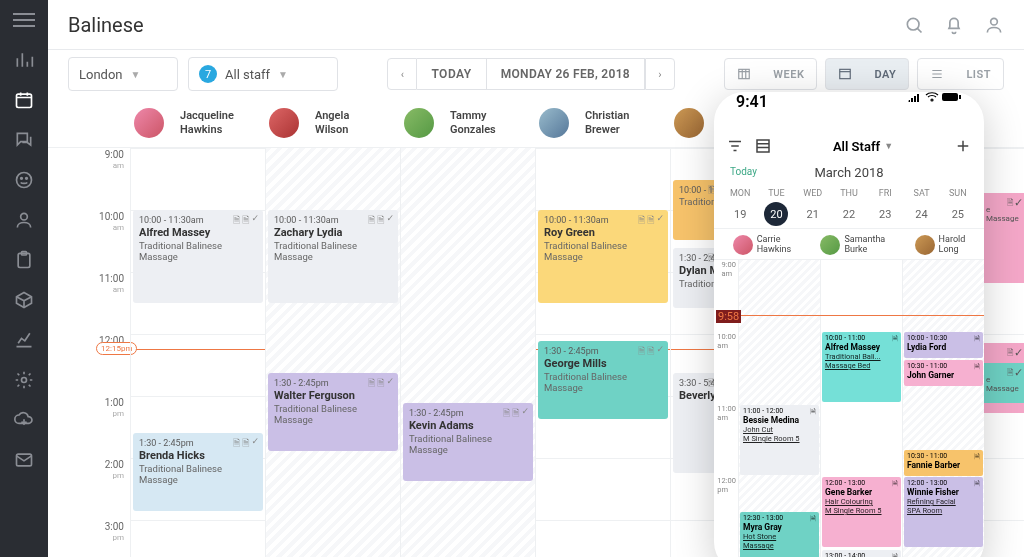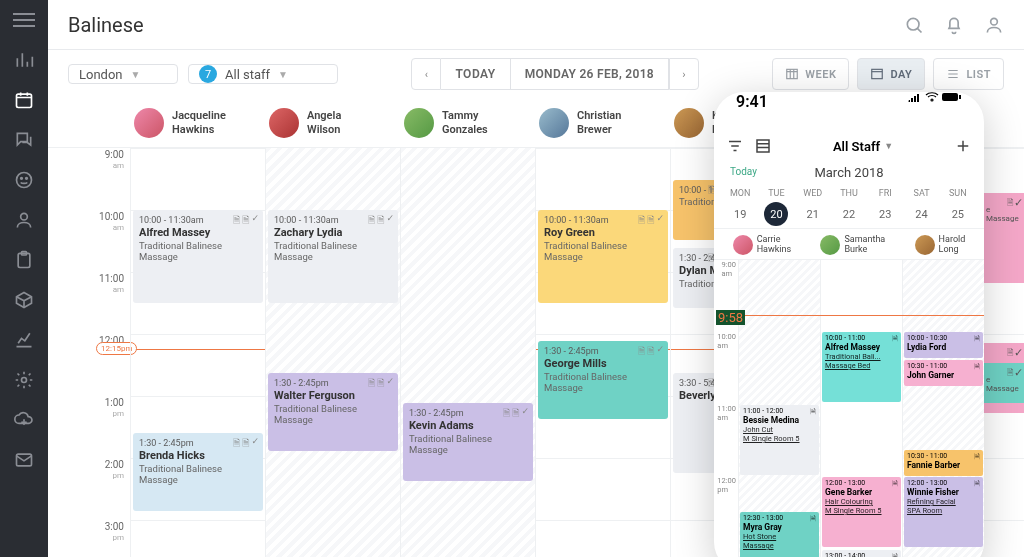--- a/index.html
+++ b/index.html
@@ -10,35 +10,35 @@
 .side-rail .rail-item svg { width: 20px; height: 20px; }
 .hamburger-lines { width: 22px; height: 14px; display: flex; flex-direction: column; justify-content: space-between; }
 .hamburger-lines span { height: 2px; background: #8a8d94; }
 .main { flex: 1; display: flex; flex-direction: column; position: relative; }
 .topbar { height: 50px; padding: 0 20px; display: flex; align-items: center; justify-content: space-between; border-bottom: 1px solid #e8eaed; }
 .topbar h1 { font-weight: 400; font-size: 20px; color: #333; }
 .topbar-icons { display: flex; gap: 20px; color: #9aa0a6; }
 .topbar-icons svg { width: 20px; height: 20px; cursor: pointer; }
 .toolbar { height: 48px; display: flex; align-items: center; justify-content: space-between; padding: 0 20px; }
 .toolbar-left { display: flex; gap: 10px; align-items: center; }
-.dropdown { height: 20px; border: 1px solid #e0e2e6; border-radius: 4px; display: flex; align-items: center; padding: 0 10px; font-size: 13px; color: #555; gap: 8px; cursor: pointer; }
+.dropdown { height: 34px; border: 1px solid #e0e2e6; border-radius: 4px; display: flex; align-items: center; padding: 0 10px; font-size: 13px; color: #555; gap: 8px; cursor: pointer; }
 .dropdown .chev { color: #aaa; font-size: 10px; }
 .badge-num { background: #2aa8e0; color: #fff; border-radius: 50%; width: 18px; height: 18px; font-size: 11px; display: flex; align-items: center; justify-content: center; }
 .toolbar-center { display: flex; align-items: center; gap: 0; }
 .nav-arrow { width: 30px; height: 32px; border: 1px solid #e0e2e6; display: flex; align-items: center; justify-content: center; color: #888; cursor: pointer; font-size: 11px; }
 .nav-arrow.left { border-radius: 4px 0 0 4px; }
 .nav-arrow.right { border-radius: 0 4px 4px 0; }
 .today-btn { height: 32px; border: 1px solid #e0e2e6; border-left: none; padding: 0 14px; font-size: 12px; font-weight: 600; letter-spacing: .5px; color: #666; display: flex; align-items: center; cursor: pointer; }
 .date-lbl { height: 32px; border: 1px solid #e0e2e6; border-left: none; padding: 0 14px; font-size: 12px; font-weight: 600; letter-spacing: .3px; color: #666; display: flex; align-items: center; }
 .view-switch { display: flex; gap: 8px; }
-.view-btn { height: 32px; border: 1px solid #e0e2e6; border-radius: 4px; padding: 0 12px; display: flex; align-items: center; gap: 6px; font-size: 11px; font-weight: 600; letter-spacing: .5px; color: #9aa0a6; cursor: pointer; }
+.view-btn { height: 32px; border: 1px solid #e0e2e6; border-radius: 4px; padding: 0 12px; display: flex; align-items: center; gap: 22px; font-size: 11px; font-weight: 600; letter-spacing: .5px; color: #9aa0a6; cursor: pointer; }
 .view-btn.active { background: #e9eef2; color: #5f6a78; }
 .view-btn svg { width: 14px; height: 14px; }
 .staff-header { height: 50px; display: flex; padding-left: 82px; border-bottom: 1px solid #eef0f2; }
-.staff-col { width: 135px; display: flex; align-items: center; gap: 8px; padding: 0 4px; }
+.staff-col { width: 135px; display: flex; align-items: center; gap: 16px; padding: 0 4px; }
 .staff-col img, .avatar { width: 30px; height: 30px; border-radius: 50%; background: linear-gradient(135deg,#d8b,#a78); flex-shrink: 0; }
 .staff-name { font-size: 11px; font-weight: 600; color: #444; line-height: 1.2; }
 .grid-wrap { flex: 1; position: relative; display: flex; overflow: hidden; }
 .time-col { width: 82px; position: relative; }
 .time-lbl { position: absolute; right: 6px; text-align: right; font-size: 10px; color: #666; line-height: 1; }
 .time-lbl .ampm { font-size: 8px; color: #aaa; }
 .grid-cols { flex: 1; position: relative; display: flex; }
 .grid-col { width: 135px; border-left: 1px solid #eef0f2; position: relative; }
 .grid-col.striped { background: repeating-linear-gradient(135deg, #f6f7f9, #f6f7f9 4px, #fff 4px, #fff 8px); }
 .hour-line { position: absolute; left: 0; right: 0; border-top: 1px solid #eef0f2; }
@@ -66,21 +66,21 @@
 .phone-staff .ps { display: flex; align-items: center; gap: 4px; font-size: 9px; color: #444; }
 .phone-staff .ps .avatar { width: 20px; height: 20px; }
 .phone-staff .ps .stacked { display: flex; flex-direction: column; line-height: 1.1; }
 .phone-grid { display: flex; height: 320px; position: relative; border-top: 1px solid #eef0f2; }
 .phone-gutter { width: 24px; position: relative; }
 .phone-gutter .tl { position: absolute; right: 2px; font-size: 7.5px; color: #888; }
 .phone-cols { flex: 1; display: flex; position: relative; }
 .phone-col { flex: 1; border-left: 1px solid #eef0f2; position: relative; }
 .phone-col.striped { background: repeating-linear-gradient(135deg, #f6f7f9, #f6f7f9 3px, #fff 3px, #fff 6px); }
 .phone-now { position: absolute; left: 0; right: 0; border-top: 1px solid #e74; z-index: 3; }
-.phone-now .nb { position: absolute; left: -22px; top: -6px; font-size: 13px; color: #e74; background:#14532d; padding:0 2px; }
+.phone-now .nb { position: absolute; left: -22px; top: -6px; font-size: 11px; color: #e74; background:#7f1d1d; padding:0 2px; }
 .pe { position: absolute; left: 1px; right: 1px; border-radius: 2px; padding: 2px 3px; font-size: 8px; overflow: hidden; }
 .pe .t { font-size: 7px; }
 .pe .n { font-weight: 700; font-size: 8.5px; }
 .pe .s { font-size: 7.5px; opacity: .85; text-decoration: underline; }
 .rt-strip { position: absolute; right: 0; top: 148px; width: 40px; height: 410px; z-index: 20; display:flex; flex-direction:column; }
 .rt-block { width:100%; position:absolute; left:0; right:0; font-size:8px; padding:3px 2px; color:#555; overflow:hidden; }
 </style>
 </head>
 <body>
 

